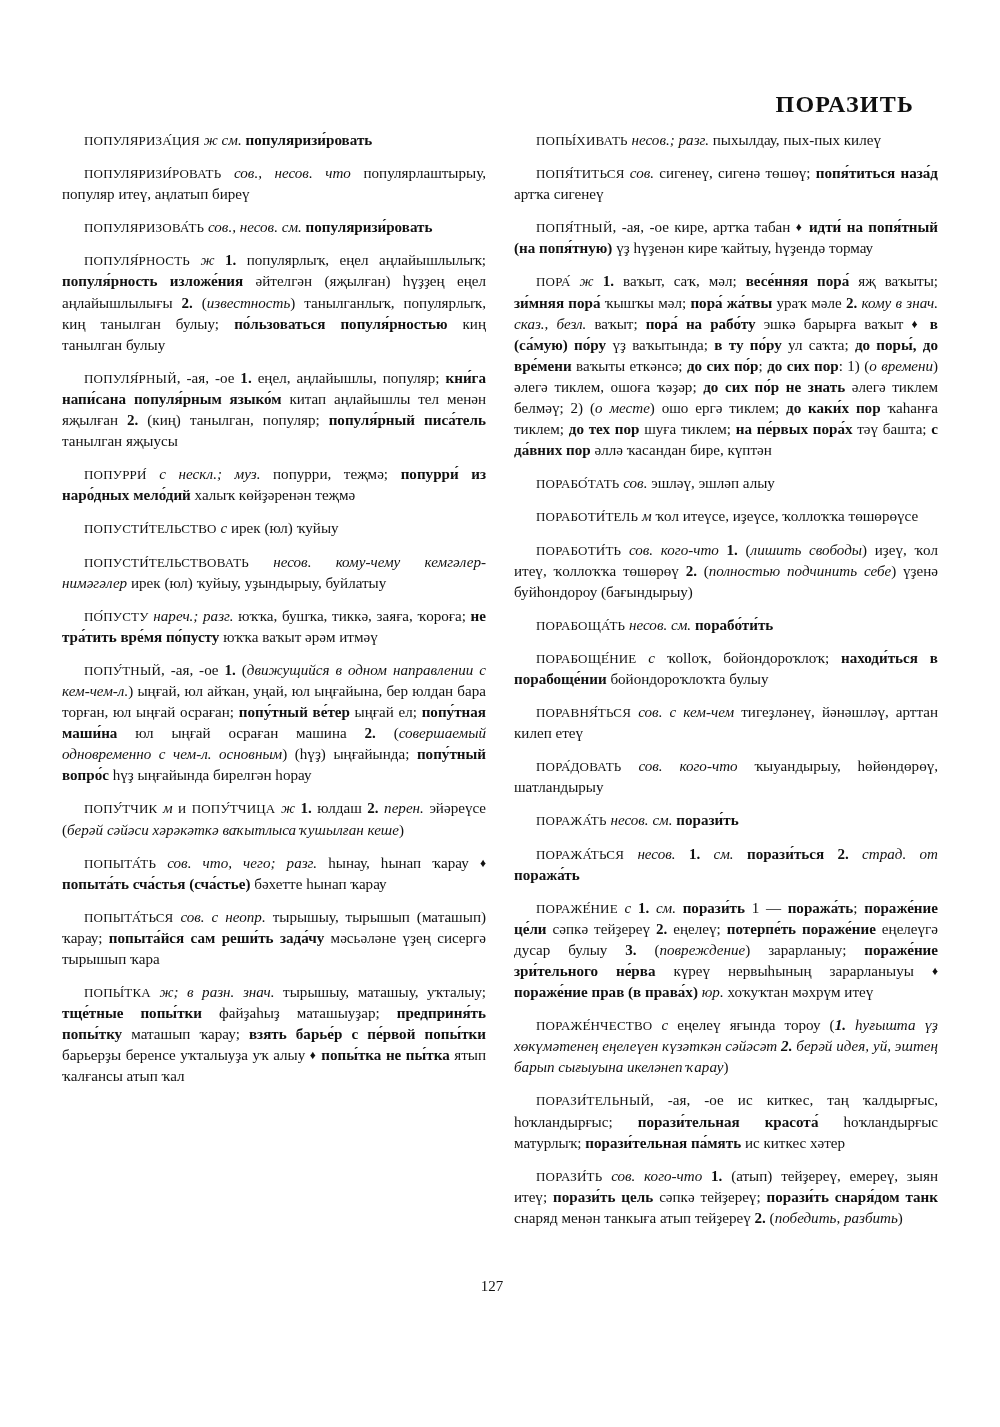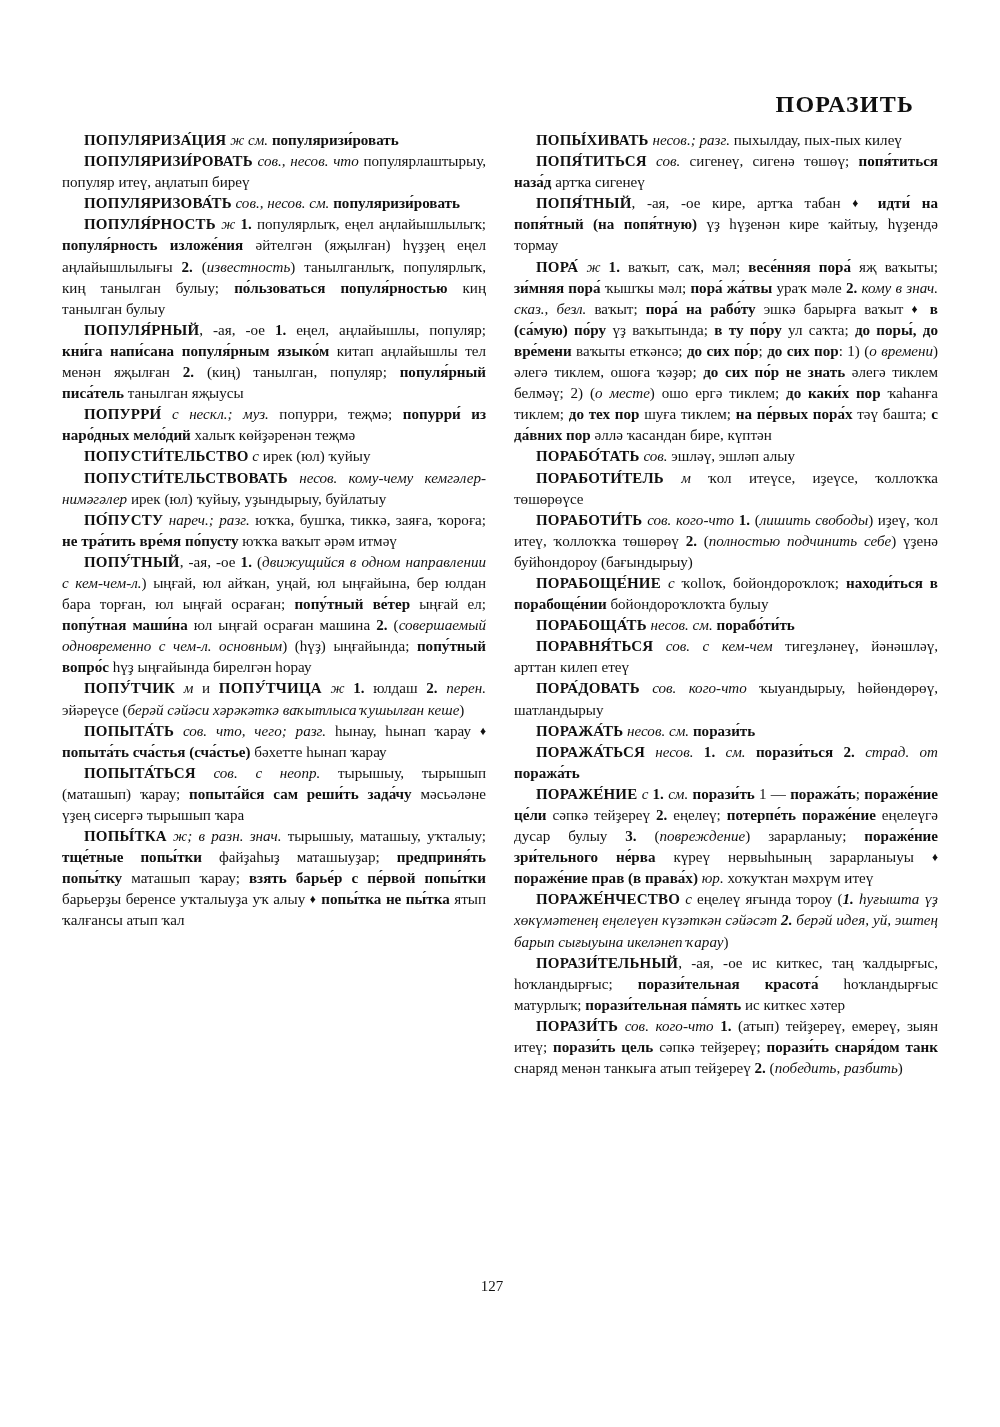--- a/index.html
+++ b/index.html
@@ -41,26 +41,26 @@
   .entry{
     font-size:15.1px;
     line-height:21.1px;
     text-align:justify;
     text-justify:inter-word;
     text-indent:22px;
     margin:0;
     hyphens:none;
     word-spacing:0px;
   }
-  .entry + .entry{margin-top:0px;}
+  .entry + .entry{margin-top:12px;}
 
   
   .hw{
-    font-weight:bold;
-    font-size:15px;
+    font-weight:normal;
+    font-size:13px;
     letter-spacing:0.2px;
   }
   
   .gr{font-style:italic;}
   
   .ph{font-weight:bold;}
   
   .bi{font-weight:bold;font-style:italic;}
   
   .sn{font-weight:bold;}
@@ -102,22 +102,22 @@
         <p class="entry"><span class="hw">ПОПЫ́ТКА</span> <span class="gr">ж; в разн. знач.</span> тырышыу, маташыу, уҡталыу; <span class="ph">тще́тные попы́тки</span> файҙаһыҙ маташыуҙар; <span class="ph">предприня́ть попы́тку</span> маташып ҡарау; <span class="ph">взять барье́р с пе́рвой попы́тки</span> барьерҙы беренсе уҡталыуҙа уҡ алыу <span class="dia">♦</span> <span class="ph">попы́тка не пы́тка</span> ятып ҡалғансы атып ҡал</p>
       </div>
     <div class="col right">
         <p class="entry"><span class="hw">ПОПЫ́ХИВАТЬ</span> <span class="gr">несов.; разг.</span> пыхылдау, пых-пых килеү</p>
         <p class="entry"><span class="hw">ПОПЯ́ТИТЬСЯ</span> <span class="gr">сов.</span> сигенеү, сигенә төшөү; <span class="ph">попя́титься наза́д</span> артҡа сигенеү</p>
         <p class="entry"><span class="hw">ПОПЯ́ТНЫЙ</span>, -ая, -ое кире, артҡа табан <span class="dia">♦</span> <span class="ph">идти́ на попя́тный (на попя́тную)</span> үҙ һүҙенән кире ҡайтыу, һүҙендә тормау</p>
         <p class="entry"><span class="hw">ПОРА́</span> <span class="gr">ж</span> <span class="sn">1.</span> ваҡыт, саҡ, мәл; <span class="ph">весе́нняя пора́</span> яҗ ваҡыты; <span class="ph">зи́мняя пора́</span> ҡышҡы мәл; <span class="ph">пора́ жа́твы</span> ураҡ мәле <span class="sn">2.</span> <span class="gr">кому в знач. сказ., безл.</span> ваҡыт; <span class="ph">пора́ на рабо́ту</span> эшкә барырға ваҡыт <span class="dia">♦</span> <span class="ph">в (са́мую) по́ру</span> үҙ ваҡытында; <span class="ph">в ту по́ру</span> ул саҡта; <span class="ph">до поры́, до вре́мени</span> ваҡыты еткәнсә; <span class="ph">до сих по́р</span>; <span class="ph">до сих пор</span>: 1) (<span class="gr">о времени</span>) әлегә тиклем, ошоға ҡәҙәр; <span class="ph">до сих по́р не знать</span> әлегә тиклем белмәү; 2) (<span class="gr">о месте</span>) ошо ергә тиклем; <span class="ph">до каки́х пор</span> ҡаһанға тиклем; <span class="ph">до тех пор</span> шуға тиклем; <span class="ph">на пе́рвых пора́х</span> тәү башта; <span class="ph">с да́вних пор</span> әллә ҡасандан бире, күптән</p>
         <p class="entry"><span class="hw">ПОРАБО́ТАТЬ</span> <span class="gr">сов.</span> эшләү, эшләп алыу</p>
         <p class="entry"><span class="hw">ПОРАБОТИ́ТЕЛЬ</span> <span class="gr">м</span> ҡол итеүсе, иҙеүсе, ҡоллоҡҡа төшөрөүсе</p>
         <p class="entry"><span class="hw">ПОРАБОТИ́ТЬ</span> <span class="gr">сов. кого-что</span> <span class="sn">1.</span> (<span class="gr">лишить свободы</span>) иҙеү, ҡол итеү, ҡоллоҡҡа төшөрөү <span class="sn">2.</span> (<span class="gr">полностью подчинить себе</span>) үҙенә буйһондороу (бағындырыу)</p>
+        <p class="entry"><span class="hw">ПОРАБОЩА́ТЬ</span> <span class="gr">несов. см.</span> <span class="ph">порабо́ти́ть</span></p>
         <p class="entry"><span class="hw">ПОРАБОЩЕ́НИЕ</span> <span class="gr">с</span> ҡollоҡ, бойондороҡлоҡ; <span class="ph">находи́ться в порабоще́нии</span> бойондороҡлоҡта булыу</p>
-        <p class="entry"><span class="hw">ПОРАБОЩА́ТЬ</span> <span class="gr">несов. см.</span> <span class="ph">порабо́ти́ть</span></p>
         <p class="entry"><span class="hw">ПОРАВНЯ́ТЬСЯ</span> <span class="gr">сов. с кем-чем</span> тигеҙләнеү, йәнәшләү, арттан килеп етеү</p>
         <p class="entry"><span class="hw">ПОРА́ДОВАТЬ</span> <span class="gr">сов. кого-что</span> ҡыуандырыу, һөйөндөрөү, шатландырыу</p>
         <p class="entry"><span class="hw">ПОРАЖА́ТЬ</span> <span class="gr">несов. см.</span> <span class="ph">порази́ть</span></p>
         <p class="entry"><span class="hw">ПОРАЖА́ТЬСЯ</span> <span class="gr">несов.</span> <span class="sn">1.</span> <span class="gr">см.</span> <span class="ph">порази́ться</span> <span class="sn">2.</span> <span class="gr">страд. от</span> <span class="ph">поража́ть</span></p>
         <p class="entry"><span class="hw">ПОРАЖЕ́НИЕ</span> <span class="gr">с</span> <span class="sn">1.</span> <span class="gr">см.</span> <span class="ph">порази́ть</span> 1 — <span class="ph">поража́ть</span>; <span class="ph">пораже́ние це́ли</span> сәпкә тейҙереү <span class="sn">2.</span> еңелеү; <span class="ph">потерпе́ть пораже́ние</span> еңелеүгә дусар булыу <span class="sn">3.</span> (<span class="gr">повреждение</span>) зарарланыу; <span class="ph">пораже́ние зри́тельного не́рва</span> күреү нервыһының зарарланыуы <span class="dia">♦</span> <span class="ph">пораже́ние прав (в права́х)</span> <span class="gr">юр.</span> хоҡуҡтан мәхрүм итеү</p>
         <p class="entry"><span class="hw">ПОРАЖЕ́НЧЕСТВО</span> <span class="gr">с</span> еңелеү яғында тороу (<span class="bi">1.</span> <span class="gr">һуғышта үҙ хөкүмәтенең еңелеүен күзәткән сәйәсәт</span> <span class="bi">2.</span> <span class="gr">берәй идея, уй, эштең барып сығыуына икеләнеп ҡарау</span>)</p>
         <p class="entry"><span class="hw">ПОРАЗИ́ТЕЛЬНЫЙ</span>, -ая, -ое ис киткес, таң ҡалдырғыс, һоҡландырғыс; <span class="ph">порази́тельная красота́</span> һоҡландырғыс матурлыҡ; <span class="ph">порази́тельная па́мять</span> ис киткес хәтер</p>
         <p class="entry"><span class="hw">ПОРАЗИ́ТЬ</span> <span class="gr">сов. кого-что</span> <span class="sn">1.</span> (атып) тейҙереү, емереү, зыян итеү; <span class="ph">порази́ть цель</span> сәпкә тейҙереү; <span class="ph">порази́ть снаря́дом танк</span> снаряд менән танкыға атып тейҙереү <span class="sn">2.</span> (<span class="gr">победить, разбить</span>)</p>
       </div>
   </div>

